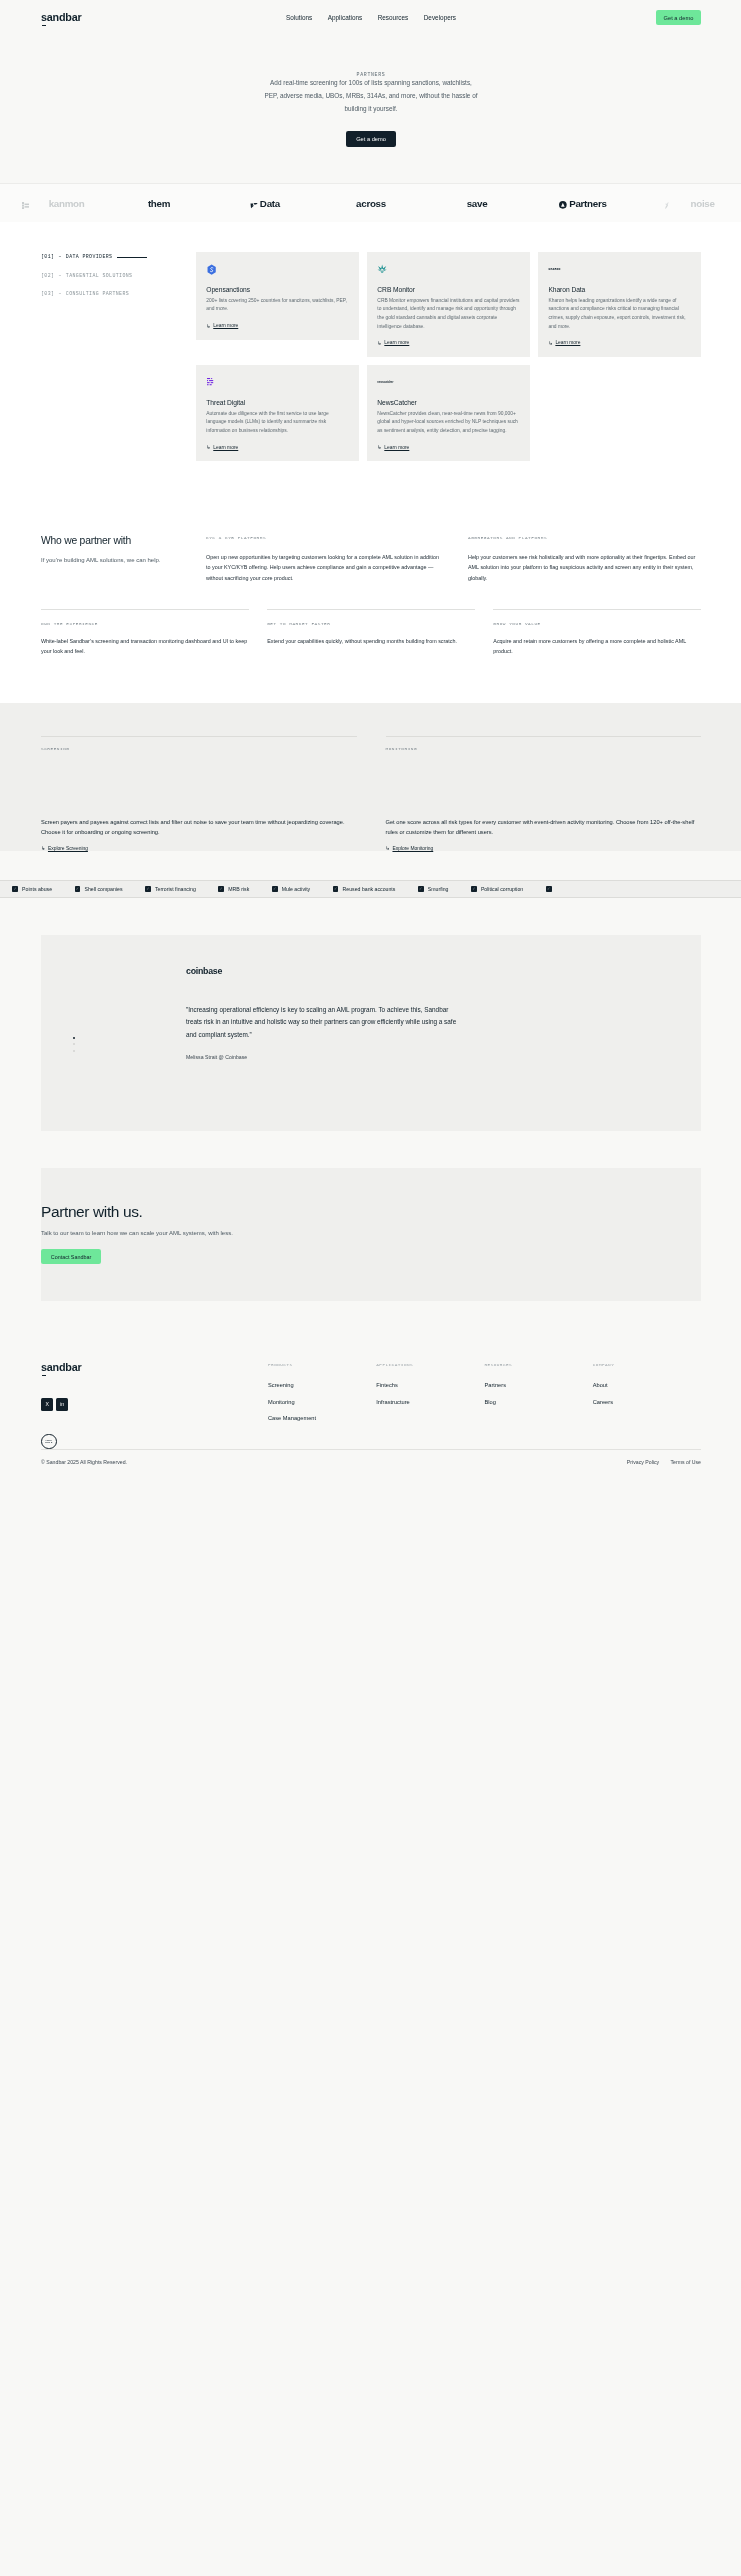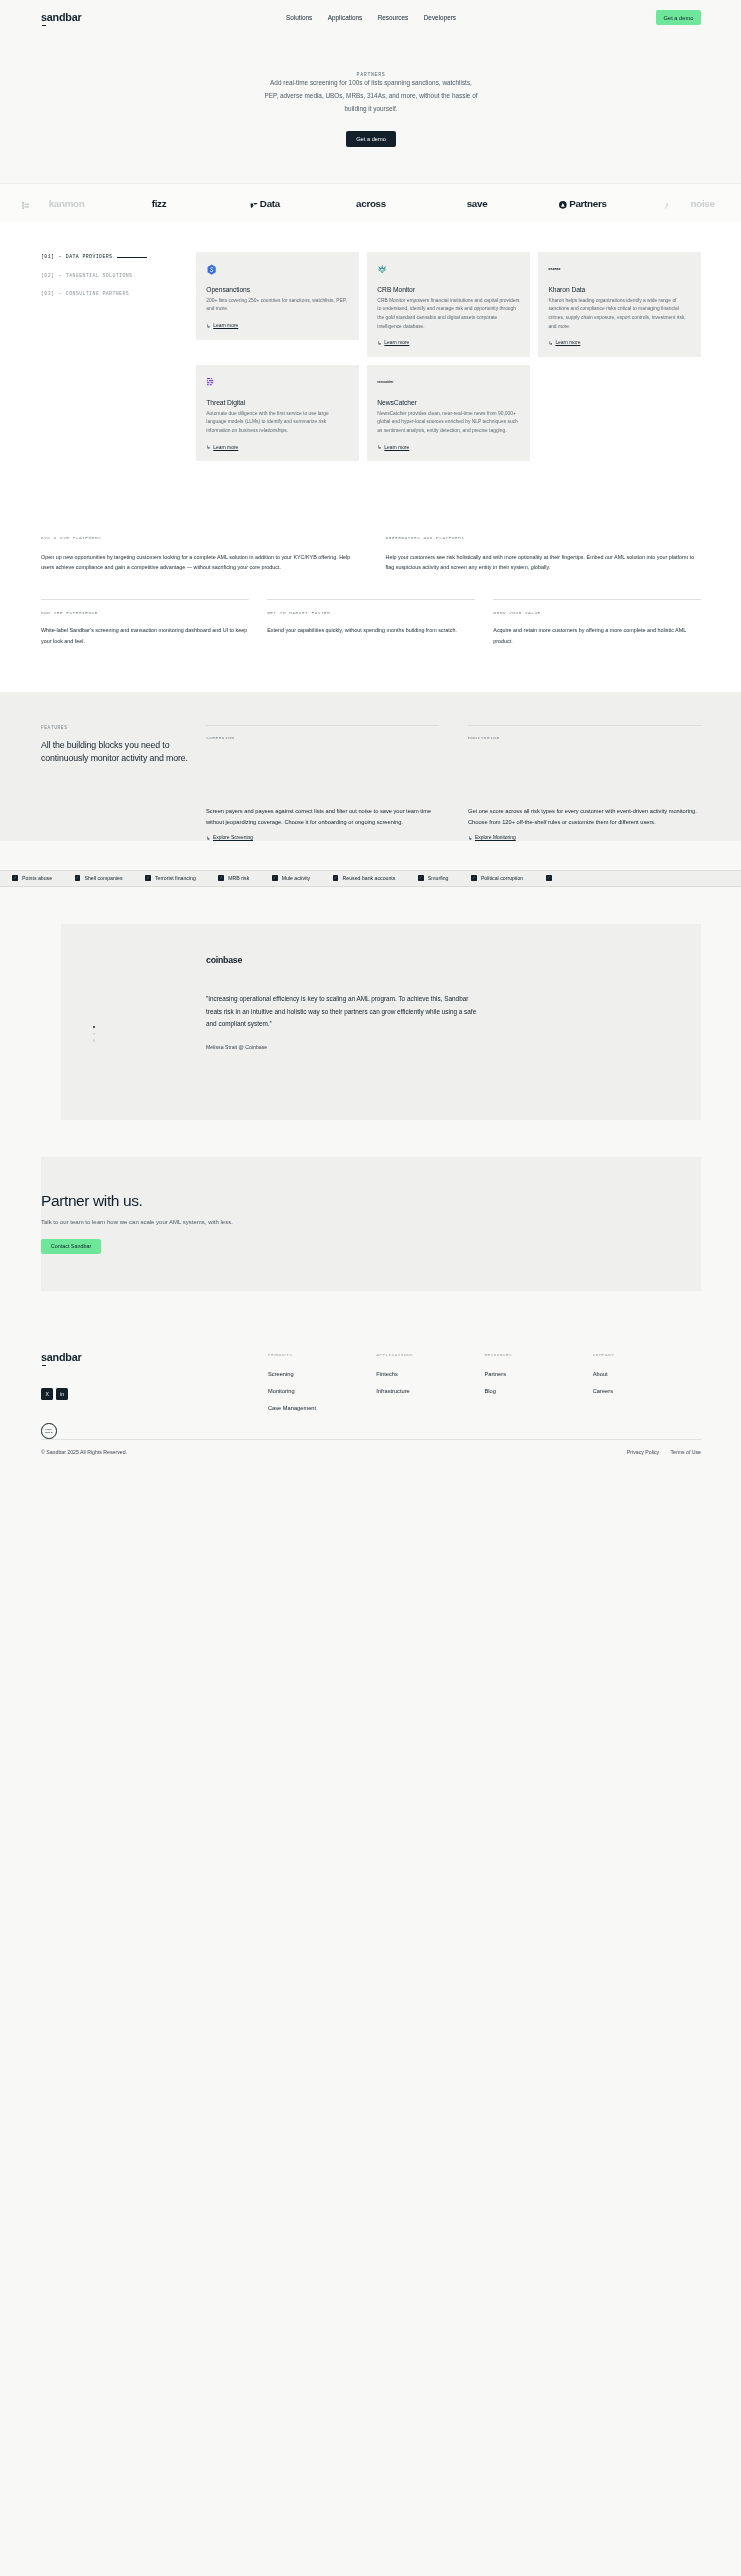--- a/index.html
+++ b/index.html
@@ -119,21 +119,21 @@
     border-bottom:0.5px solid #dcdcd9; height:17.5px; display:flex;
     align-items:center; gap:0; overflow:hidden; padding:0 0 0 1px;
   }
   .tick { display:flex; align-items:center; gap:4.1px; font-size:5.2px;
           color:#11212b; white-space:nowrap; padding:0 11.3px; }
   .chk { width:5.7px; height:5.7px; background:#12202a; border-radius:0.8px;
          display:inline-flex; align-items:center; justify-content:center;
          color:#8e989e; font-size:4.1px; line-height:1; flex:none; }
 
   
-  .testi-wrap { background:#f8f8f6; padding:37px 41px;margin-left:20px; }
+  .testi-wrap { background:#f8f8f6; padding:37px 41px; }
   .testi { background:#efefed; padding:31px 36px 32px; display:flex; position:relative; min-height:196px; }
   .dots { position:absolute; left:32px; top:102px; display:flex; flex-direction:column; gap:4.6px; }
   .dot { width:2.1px; height:2.1px; border-radius:50%; background:#d3d3d0; cursor:pointer; }
   .dot.on { background:#12202a; }
   .testi-body { margin-left:109px; max-width:273px; }
   .testi-logo { font-size:8.8px; font-weight:700; letter-spacing:-.03em; margin-bottom:28px; }
   .testi-q { font-size:6.4px; line-height:1.95; color:#11212b; margin-bottom:13.4px; }
   .testi-a { font-size:5.2px; color:#3c4750; }
 
   
@@ -189,21 +189,21 @@
             <rect x="0" y="5" width="4" height="4"></rect>
             <rect x="0" y="10" width="4" height="4"></rect>
       <rect x="5" y="3" width="9" height="3"></rect>
             <rect x="5" y="8" width="9" height="3"></rect>
           </g>
         </svg>
     </span>
     <span>kanmon</span>
   </div>
   <div class="lg">
-      <span>fizz</span>
+      <span>them</span>
     </div>
   <div class="lg">
     <span class="sq-mark">
       <svg width="8.2" height="7.2" viewBox="0 0 16 14">
           <path d="M1 3 L7 3 L5 7 L8 7 L2 12 Z M8 2 L15 2 L12 5 L8 5 Z" fill="#12202a"></path>
         </svg>
     </span>
     <span>Data</span>
   </div>
   <div class="lg">
@@ -333,20 +333,24 @@
       <p>NewsCatcher provides clean, near-real-time news from 90,000+ global and hyper-local sources enriched by NLP techniques such as sentiment analysis, entity detection, and precise tagging.</p>
       <span class="lm">
         <span class="arrow-hook">↳</span>
         <u>Learn more</u>
       </span>
     </article>
   </div>
 </section>
 
 <section class="who">
+  <div class="who-l">
+    <h2>Who we partner with</h2>
+    <p>If you’re building AML solutions, we can help.</p>
+  </div>
   <div class="who-cols">
     <div class="who-col">
       <div class="lbl mono">KYC &amp; KYB PLATFORMS</div>
       <p>Open up new opportunities by targeting customers looking for a complete AML solution in addition to your KYC/KYB offering. Help users achieve compliance and gain a competitive advantage — without sacrificing your core product.</p>
     </div>
     <div class="who-col">
       <div class="lbl mono">AGGREGATORS AND PLATFORMS</div>
       <p>Help your customers see risk holistically and with more optionality at their fingertips. Embed our AML solution into your platform to flag suspicious activity and screen any entity in their system, globally.</p>
     </div>
   </div>
@@ -361,24 +365,20 @@
     <div class="lbl mono">GET TO MARKET FASTER</div>
     <p>Extend your capabilities quickly, without spending months building from scratch.</p>
   </div>
   <div class="ben">
     <div class="lbl mono">GROW YOUR VALUE</div>
     <p>Acquire and retain more customers by offering a more complete and holistic AML product.</p>
   </div>
 </section>
 
 <section class="features">
-  <div class="feat-l">
-    <div class="lbl mono">FEATURES</div>
-    <h2>All the building blocks you need to continuously monitor activity and more.</h2>
-  </div>
   <div class="feat-cols">
     <div class="feat-col">
       <div class="lbl mono">SCREENING</div>
       <div class="feat-spacer"></div>
       <p>Screen payers and payees against correct lists and filter out noise to save your team time without jeopardizing coverage. Choose it for onboarding or ongoing screening.</p>
       <span class="lm">
         <span class="arrow-hook">↳</span>
         <u>Explore Screening</u>
       </span>
     </div>

